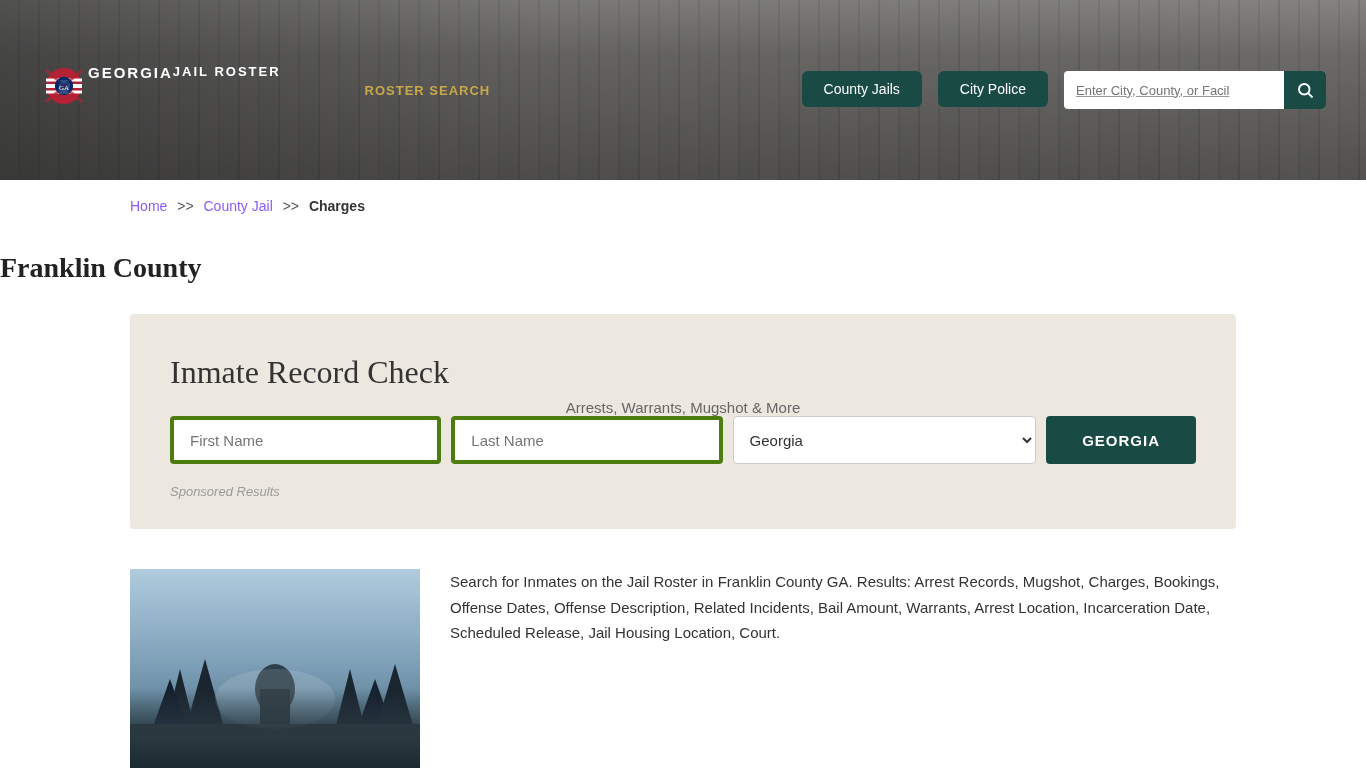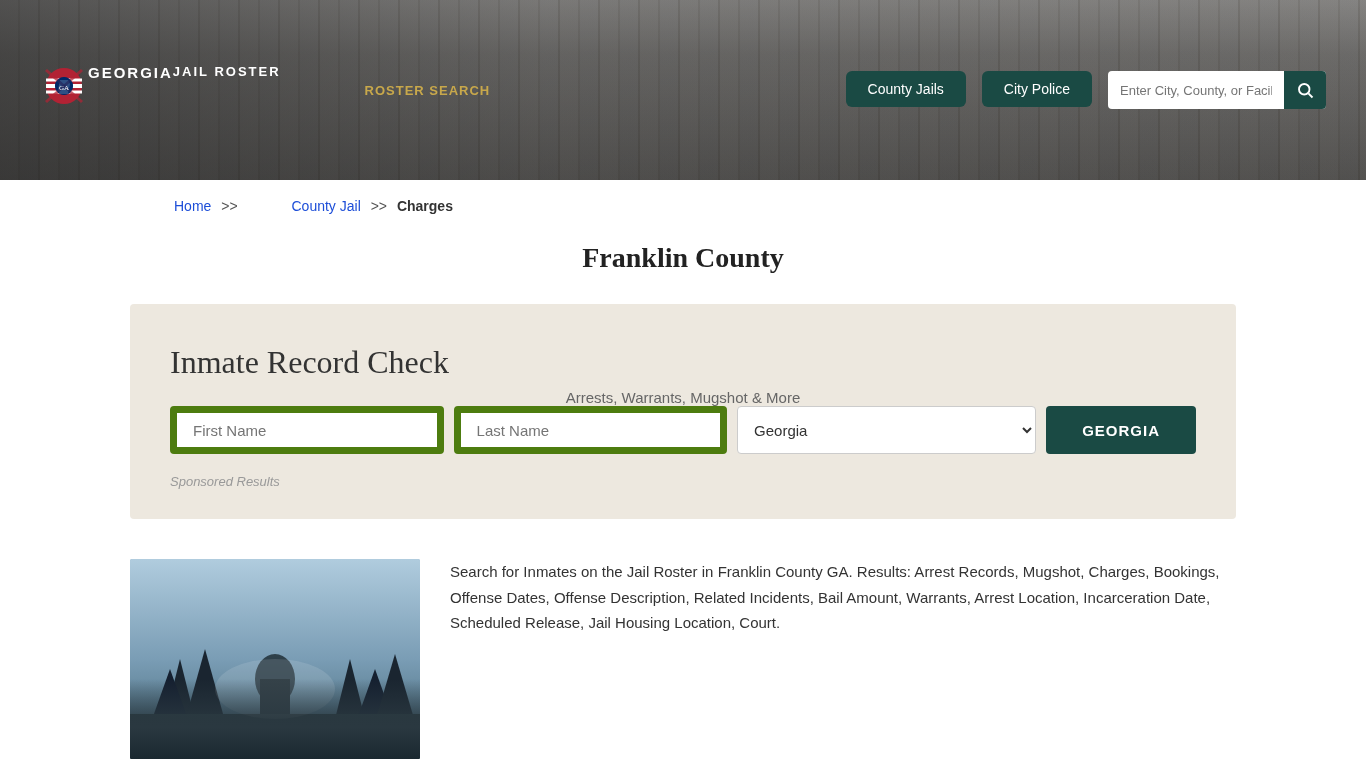--- a/index.html
+++ b/index.html
@@ -105,24 +105,25 @@
       align-items: center;
       background: #fff;
       border-radius: 4px;
       overflow: hidden;
       height: 38px;
     }
     .search-bar input {
       border: none;
       outline: none;
       padding: 0 12px;
-      width: 176px;
+      width: 220px;
       font-size: 13px;
       color: #999;
       font-family: Arial, sans-serif;
+      text-decoration: underline;
     }
     .search-bar button {
       background: #1a4a44;
       border: none;
       padding: 0 12px;
       height: 38px;
       cursor: pointer;
       display: flex;
       align-items: center;
       justify-content: center;
@@ -136,41 +137,39 @@
     }
 
     
     .breadcrumb {
       padding: 18px 130px;
       font-family: Arial, sans-serif;
       font-size: 14px;
       color: #555;
     }
     .breadcrumb a {
-      color: #1d4ed8;
+      color: #8b5cf6;
       text-decoration: none;
-      margin-left: 44px;
     }
     .breadcrumb .sep {
       margin: 0 6px;
       color: #555;
     }
     .breadcrumb .current {
       font-weight: bold;
       color: #333;
     }
 
     
     .page-title {
-      text-align: center;
       font-family: Georgia, serif;
       font-size: 28px;
       font-weight: bold;
       color: #222;
-      margin: 10px 0 30px;
+      margin: 20px 0 30px;
     }
 
     
     .inmate-section {
       margin: 0 130px 40px;
       background: #ede8df;
       border-radius: 4px;
       padding: 40px 40px 30px;
     }
     .inmate-section-title {
@@ -189,21 +188,21 @@
     }
     .inmate-form {
       display: flex;
       gap: 10px;
       align-items: center;
       margin-bottom: 20px;
     }
     .inmate-form input {
       flex: 1;
       height: 48px;
-      border: 7px solid #4d7c0f;
+      border: 4px solid #4d7c0f;
       border-radius: 4px;
       padding: 0 16px;
       font-size: 15px;
       font-family: Arial, sans-serif;
       color: #666;
       background: #fff;
     }
     .inmate-form select {
       flex: 1.2;
       height: 48px;

